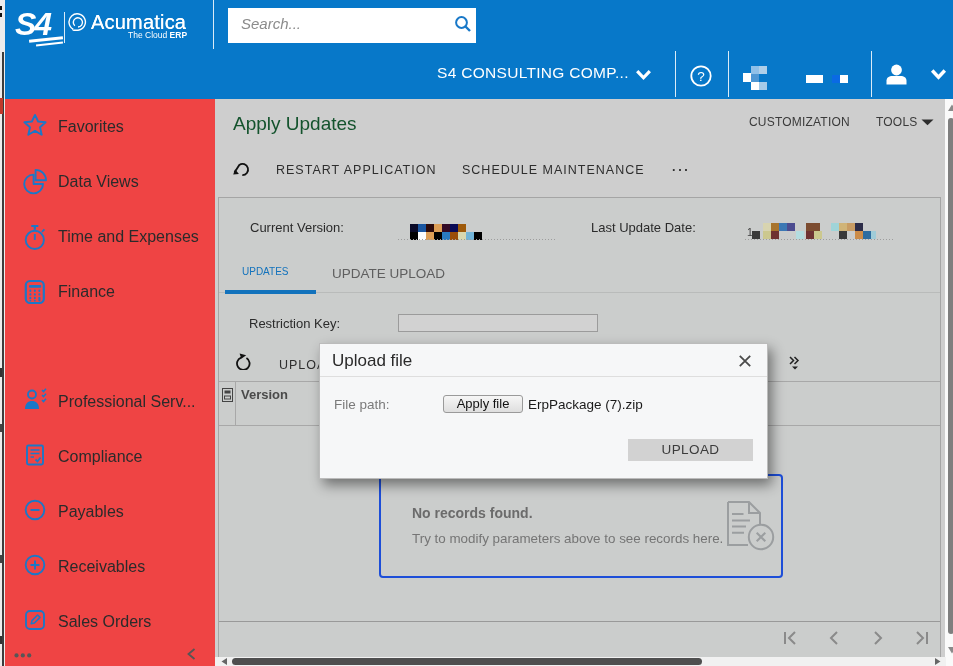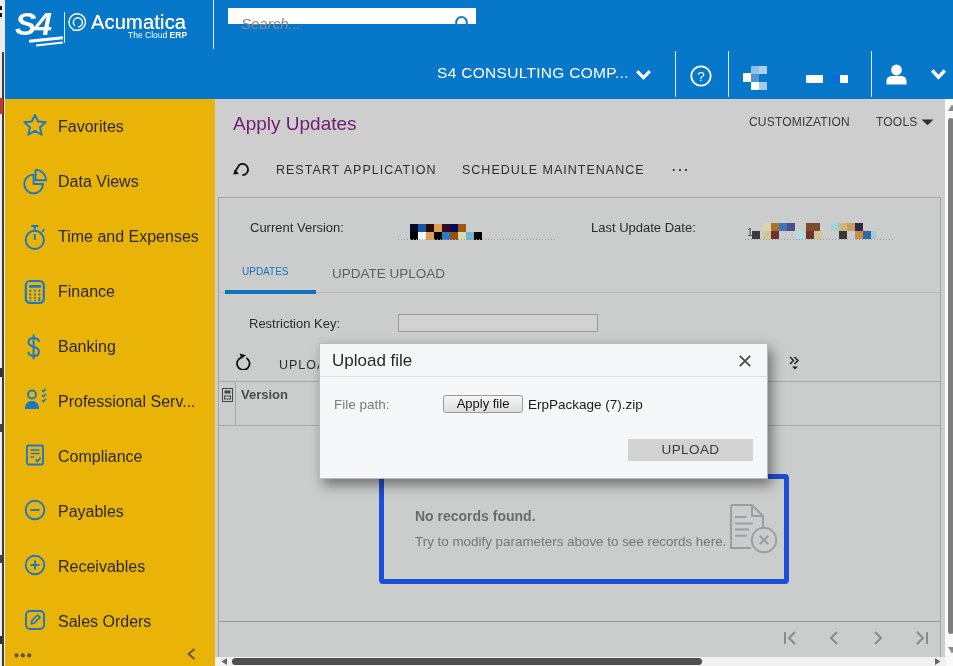--- a/index.html
+++ b/index.html
@@ -5,31 +5,31 @@
   html,body{margin:0;padding:0;width:953px;height:666px;overflow:hidden;
     font-family:"Liberation Sans",sans-serif;background:#cecece;}
   .abs{position:absolute;}
   
   #strip{left:0;top:0;width:5px;height:666px;background:#ececec;}
   #strip .dline{position:absolute;left:2px;top:52px;width:2px;height:614px;background:#3c3c3c;}
   #strip .red{position:absolute;left:0;top:98px;width:3px;height:16px;background:#c0392b;}
   
   #header{left:5px;top:0;width:948px;height:99px;background:#0778c9;}
   .vsep{position:absolute;width:1px;background:rgba(255,255,255,.85);}
-  #search{position:absolute;left:223px;top:8px;width:248px;height:16px;background:#fff;}
+  #search{position:absolute;left:223px;top:8px;width:248px;height:35px;background:#fff;}
   #search .ph{position:absolute;left:13px;top:7px;font-style:italic;color:#8b8b8b;font-size:15px;}
   .hdrtxt{position:absolute;color:#fff;font-size:13px;}
   
-  #sidebar{left:5px;top:99px;width:210px;height:567px;background:#eab308;}
+  #sidebar{left:5px;top:99px;width:210px;height:567px;background:#ef4444;}
   .mi{position:absolute;left:0;width:210px;height:55px;}
   .mi svg{position:absolute;left:18px;top:14px;}
   .mi .lbl{position:absolute;left:53px;top:19px;font-size:16px;color:#2b2b2b;white-space:nowrap;}
   
   #content{left:215px;top:99px;width:731px;height:558px;background:#cecece;overflow:hidden;}
-  #title{position:absolute;left:18px;top:14px;font-size:19px;color:#701a75;}
+  #title{position:absolute;left:18px;top:14px;font-size:19px;color:#14532d;}
   .captxt{color:#3a3a3a;font-size:12px;letter-spacing:.2px;}
   #toolbar1{position:absolute;left:0;top:55px;width:731px;height:40px;}
   .tbtxt{position:absolute;top:9px;font-size:12.5px;color:#2e2e2e;letter-spacing:1px;}
   #panel{position:absolute;left:3px;top:98px;width:721px;height:559px;
      border:1px solid #a5a5a5;border-bottom:none;background:#cbcdcc;}
   .flabel{position:absolute;font-size:13px;color:#2b2b2b;}
   .dotted{position:absolute;height:1px;background:repeating-linear-gradient(90deg,#9d9d9d 0 1px,rgba(0,0,0,0) 1px 3px);}
   
   #tabs{position:absolute;left:0;top:60px;width:725px;height:34px;}
   
@@ -136,27 +136,20 @@
           <rect x="10.9" y="15.2" width="1.9" height="2.4" rx=".9"></rect>
           <rect x="15.4" y="15.2" width="1.9" height="2.4" rx=".9"></rect>
         <rect x="6.4" y="18.8" width="1.9" height="2.4" rx=".9"></rect>
           <rect x="10.9" y="18.8" width="1.9" height="2.4" rx=".9"></rect>
         <rect x="6.4" y="22" width="1.9" height="1.6" rx=".8"></rect>
           <rect x="10.9" y="22" width="1.9" height="1.6" rx=".8"></rect>
         <rect x="15.4" y="18.8" width="2" height="4.8" rx="1"></rect>
       </g>
     </svg>
     <div class="lbl">Finance</div>
-  </div>
-  <div class="mi" style="top:220px;">
-    <svg width="25" height="28" viewBox="0 0 25 28">
-      <path d="M10.6 1.6 L10.6 26.2" stroke="#1b78c8" stroke-width="2" fill="none"></path>
-      <path d="M15.9 9 C15.9 6.4 13.7 4.9 10.6 4.9 C7.5 4.9 5.5 6.6 5.5 9.2 C5.5 11.9 7.7 12.8 10.6 13.7 C13.5 14.6 16 15.6 16 18.5 C16 21.4 13.6 23 10.6 23 C7.4 23 5.3 21.3 5.3 18.7" stroke="#1b78c8" stroke-width="2" fill="none"></path>
-    </svg>
-    <div class="lbl">Banking</div>
   </div>
   <div class="mi" style="top:275px;">
     <svg width="26" height="24" viewBox="0 0 26 24">
       <circle cx="9" cy="6.5" r="4" fill="none" stroke="#1b78c8" stroke-width="1.9"></circle>
       <path d="M2 21 C2 15.5 5 13 9 13 C13 13 16 15.5 16 21 Z" fill="#1b78c8"></path>
       <path d="M19 2 L20.5 3.5 L23 0.8 M19 7 L20.5 8.5 L23 5.8 M19 12 L20.5 13.5 L23 10.8" fill="none" stroke="#1b78c8" stroke-width="1.6"></path>
     </svg>
     <div class="lbl">Professional Serv...</div>
   </div>
   <div class="mi" style="top:330px;">
@@ -279,21 +272,21 @@
     <div style="position:absolute;left:0px;top:183px;width:721px;height:1px;background:#a8a8a8;"></div>
     <div style="position:absolute;left:0px;top:227px;width:721px;height:1px;background:#a8a8a8;"></div>
     <div style="position:absolute;left:16px;top:183px;width:1px;height:44px;background:#a8a8a8;"></div>
     <svg style="position:absolute;left:3px;top:190px;" width="11" height="14" viewBox="0 0 11 14">
       <rect x="0.5" y="0.5" width="10" height="13" fill="none" stroke="#444" stroke-width="1"></rect>
       <rect x="2.5" y="2.5" width="6" height="3" fill="#444"></rect>
       <rect x="2.5" y="8" width="6" height="3" fill="none" stroke="#444" stroke-width="1"></rect>
     </svg>
     <div style="position:absolute;left:22px;top:189px;font-size:13px;font-weight:bold;color:#4a4a4a;">Version</div>
 
-    <div style="position:absolute;left:160px;top:276px;width:400px;height:100px;border:5px solid #1d4ed8;border-radius:4px;">
+    <div style="position:absolute;left:160px;top:276px;width:400px;height:100px;border:2px solid #1d4ed8;border-radius:4px;">
       <div style="position:absolute;left:31px;top:29px;font-size:14px;font-weight:bold;color:#6b6b6b;">No records found.</div>
       <div style="position:absolute;left:31px;top:55px;font-size:13.4px;color:#757575;">Try to modify parameters above to see records here.</div>
       <svg style="position:absolute;left:345px;top:24px;" width="54" height="52" viewBox="0 0 54 52">
         <path d="M2 2 L23 2 L34 13 L34 24" fill="none" stroke="#9b9ea0" stroke-width="2"></path>
         <path d="M2 2 L2 45 L22 45" fill="none" stroke="#9b9ea0" stroke-width="2"></path>
         <path d="M23 2 L23 13 L34 13" fill="none" stroke="#9b9ea0" stroke-width="2"></path>
         <path d="M6 14 L17.5 14 M6 20.6 L24 20.6 M6 26.6 L20 26.6 M6 32.8 L18 32.8" stroke="#9b9ea0" stroke-width="2"></path>
         <circle cx="35" cy="37" r="12.2" fill="#cbcdcc" stroke="#9b9ea0" stroke-width="2"></circle>
         <path d="M30.7 32.7 L39.3 41.3 M39.3 32.7 L30.7 41.3" stroke="#9b9ea0" stroke-width="2"></path>
       </svg>

